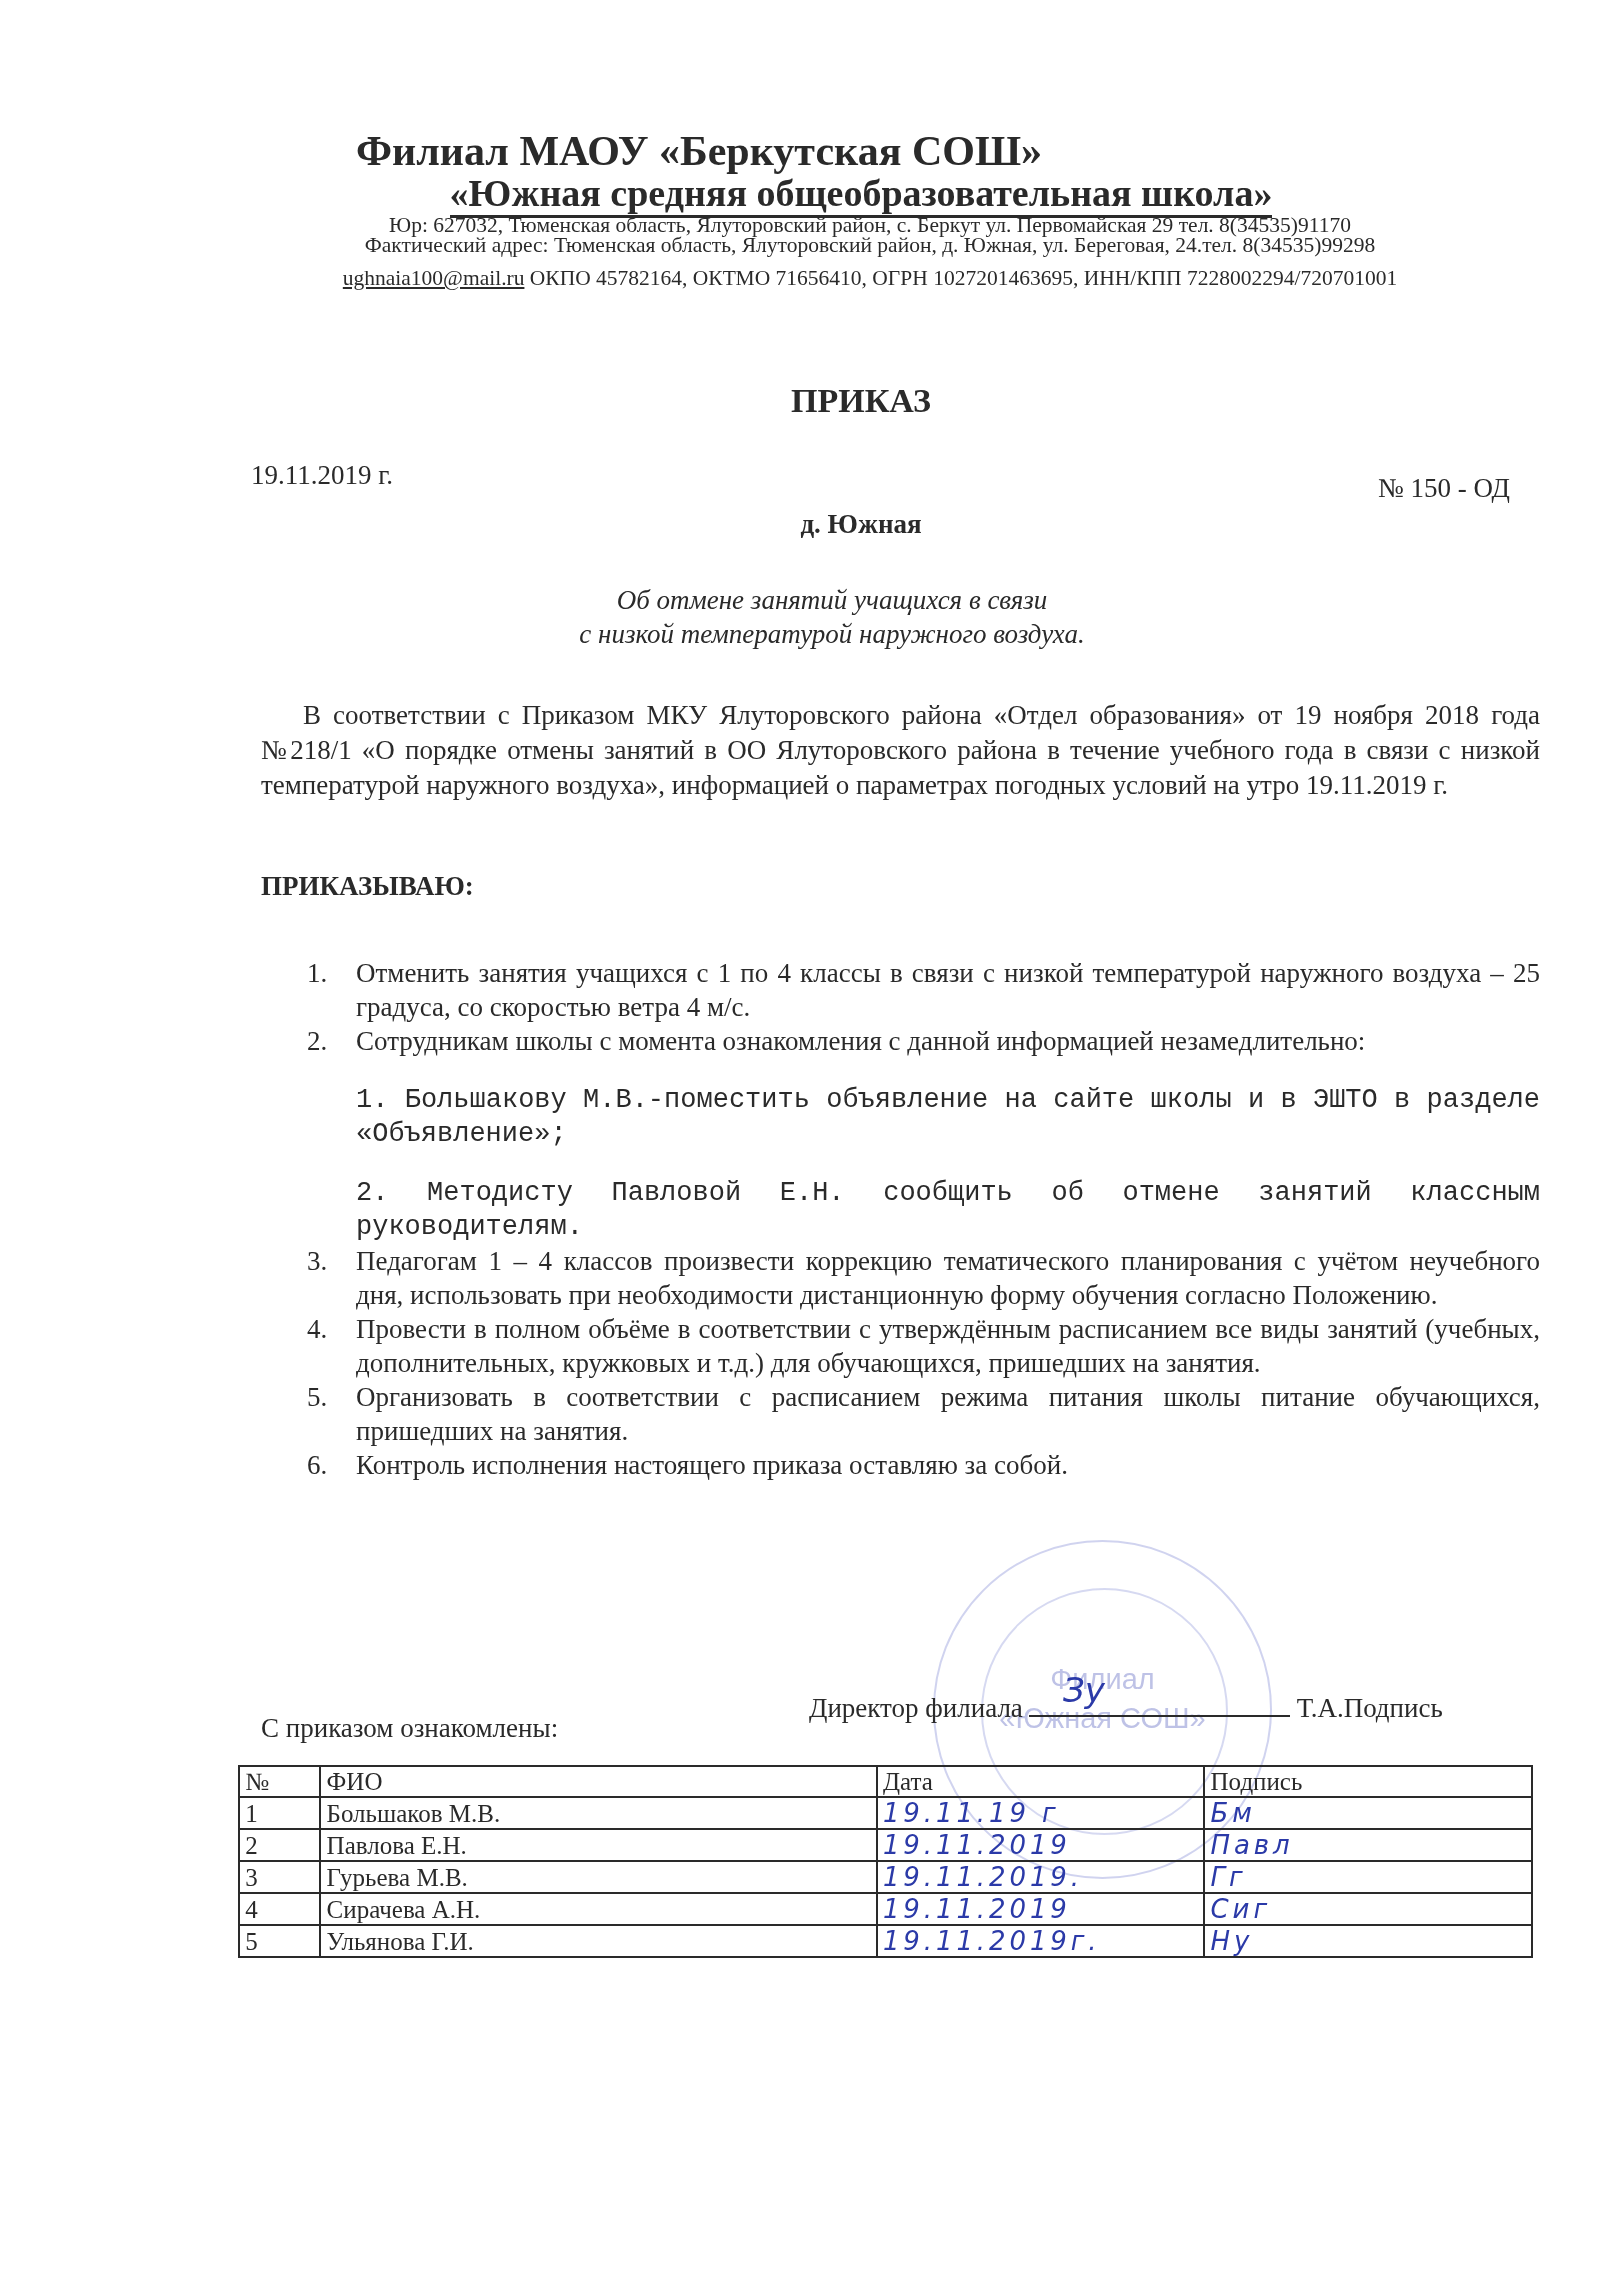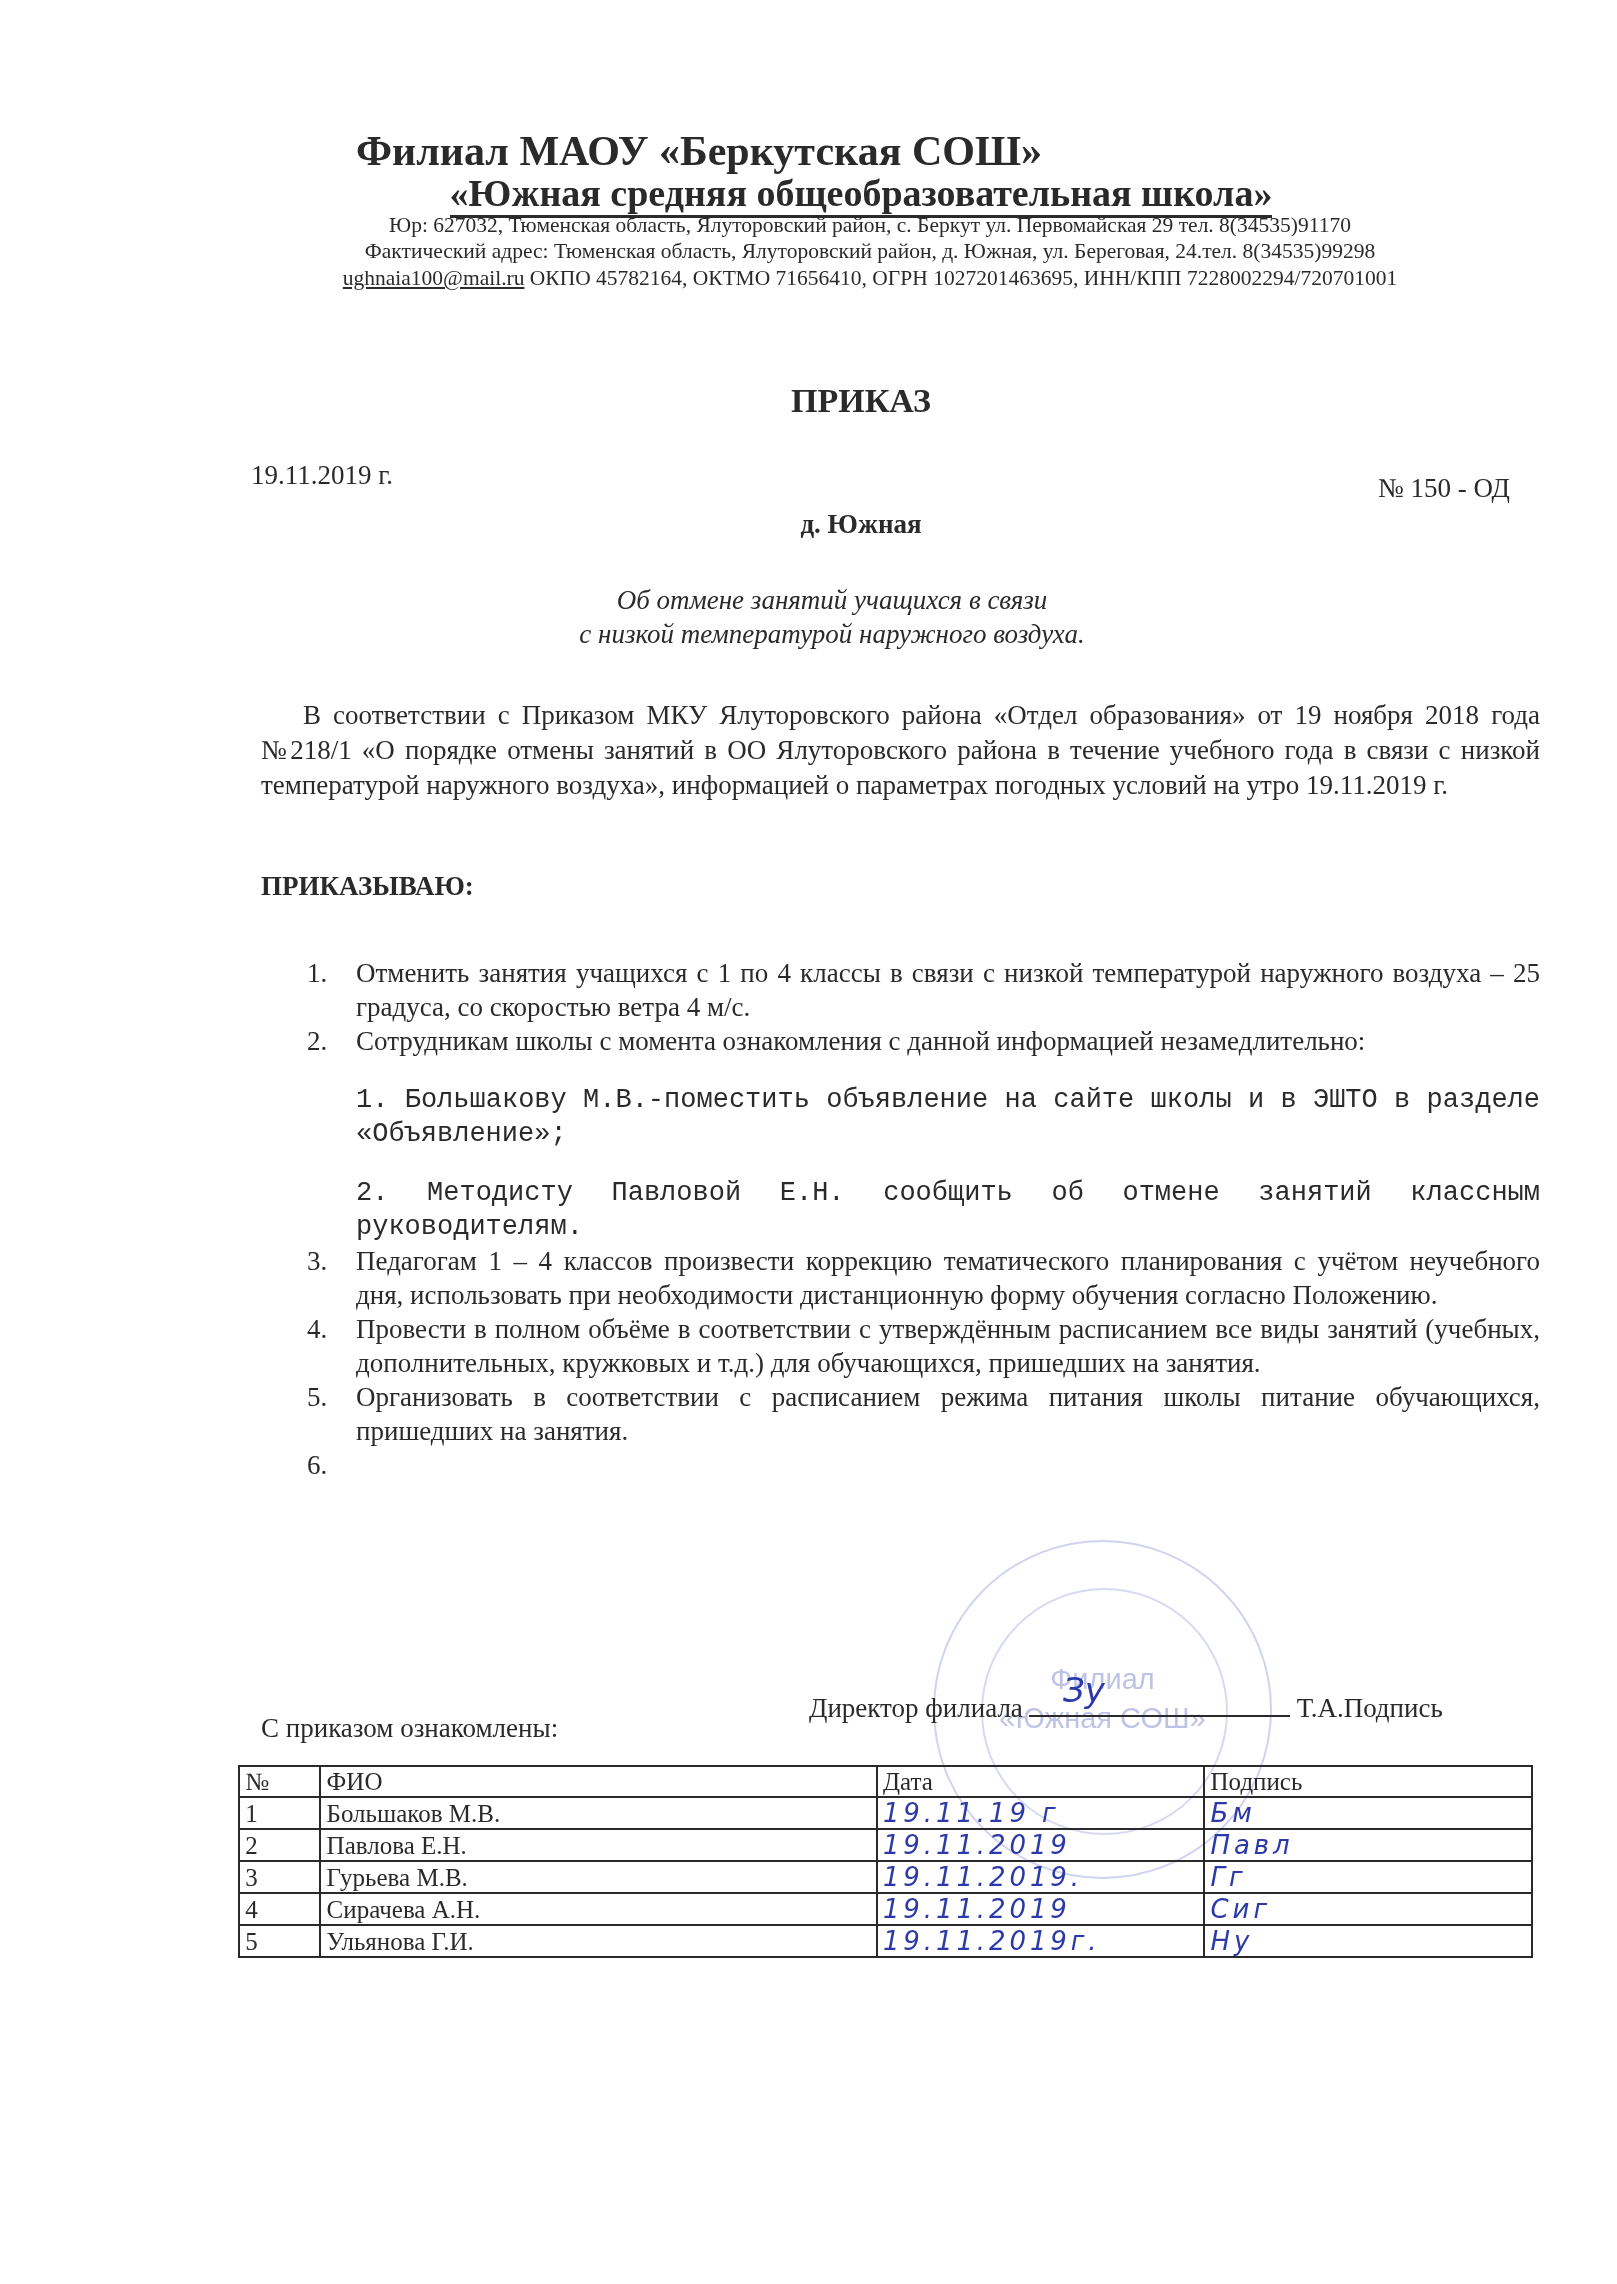--- a/index.html
+++ b/index.html
@@ -6,21 +6,21 @@
   body {
     width: 1618px; height: 2284px; position: relative; overflow: hidden;
     font-family: "Liberation Serif", "DejaVu Serif", serif; color: #2a2a2a;
   }
   .abs { position: absolute; }
   .org1 { left: 0; width: 1398px; top: 127px; text-align: center; font-size: 42px; font-weight: bold; }
   .org2 { left: 0; width: 1618px; top: 171px; text-align: center; font-size: 38px; font-weight: bold; padding-left: 104px; box-sizing: border-box; }
   .org2 span { border-bottom: 3.9px solid #2a2a2a; padding-bottom: 1.3px; }
   .addr { left: 0; width: 1596px; text-align: center; font-size: 21.5px; padding-left: 144px; box-sizing: border-box; }
   .addr1 { top: 213px; }
-  .addr2 { top: 239px; text-align: center; }
+  .addr2 { top: 233px; text-align: center; }
   .addr3 { top: 266px; }
   .email { text-decoration: underline; }
   .title { left: 0; width: 1618px; top: 382px; text-align: center; font-size: 34px; font-weight: bold; padding-left: 104px; box-sizing: border-box; }
   .date { left: 251px; top: 460px; font-size: 27px; }
   .num { right: 108px; top: 473px; font-size: 27px; }
   .place { left: 0; width: 1618px; top: 509px; text-align: center; font-size: 27px; font-weight: bold; padding-left: 104px; box-sizing: border-box; }
   .subject { left: 0; width: 1560px; top: 583px; text-align: center; font-size: 27px; font-style: italic; line-height: 34px; padding-left: 104px; box-sizing: border-box; }
   .preamble { left: 261px; width: 1279px; top: 698px; font-size: 27px; line-height: 35px; text-align: justify; text-indent: 42px; }
   .order-word { left: 261px; top: 871px; font-size: 27px; font-weight: bold; }
   .items { left: 307px; width: 1233px; top: 956px; font-size: 27px; line-height: 34px; margin: 0; padding: 0; list-style: none; }
@@ -62,21 +62,21 @@
 
 <ol class="abs items">
   <li><span class="n">1.</span><span>Отменить занятия учащихся с 1 по 4 классы в связи с низкой температурой наружного воздуха  – 25 градуса, со скоростью ветра 4 м/с.</span></li>
   <li><span class="n">2.</span><span>Сотрудникам школы с момента ознакомления с данной информацией незамедлительно:</span>
     <div class="sub">1. Большакову М.В.-поместить объявление на сайте школы и в ЭШТО в разделе «Объявление»;</div>
     <div class="sub">2. Методисту Павловой Е.Н. сообщить об отмене занятий классным руководителям.</div>
   </li>
   <li><span class="n">3.</span><span>Педагогам 1 – 4 классов произвести коррекцию тематического планирования с учётом неучебного дня, использовать при необходимости дистанционную форму обучения согласно Положению.</span></li>
   <li><span class="n">4.</span><span>Провести в полном объёме в соответствии с утверждённым расписанием все виды занятий (учебных, дополнительных, кружковых и т.д.) для обучающихся, пришедших на занятия.</span></li>
   <li><span class="n">5.</span><span>Организовать в соответствии с расписанием режима питания школы питание обучающихся, пришедших на занятия.</span></li>
-  <li><span class="n">6.</span></li>
+  <li><span class="n">6.</span><span>Контроль исполнения настоящего приказа  оставляю за собой.</span></li>
 </ol>
 
 <div class="abs stamp">
   <div class="stamp-inner"></div>
   <div class="stamp-text" style="top:121px;">Филиал</div>
   <div class="stamp-text" style="top:160px;">«Южная СОШ»</div>
 </div>
 
 <div class="abs director">
   <span>Директор филиала</span><span class="sigline"></span><span>Т.А.Подпись</span>

